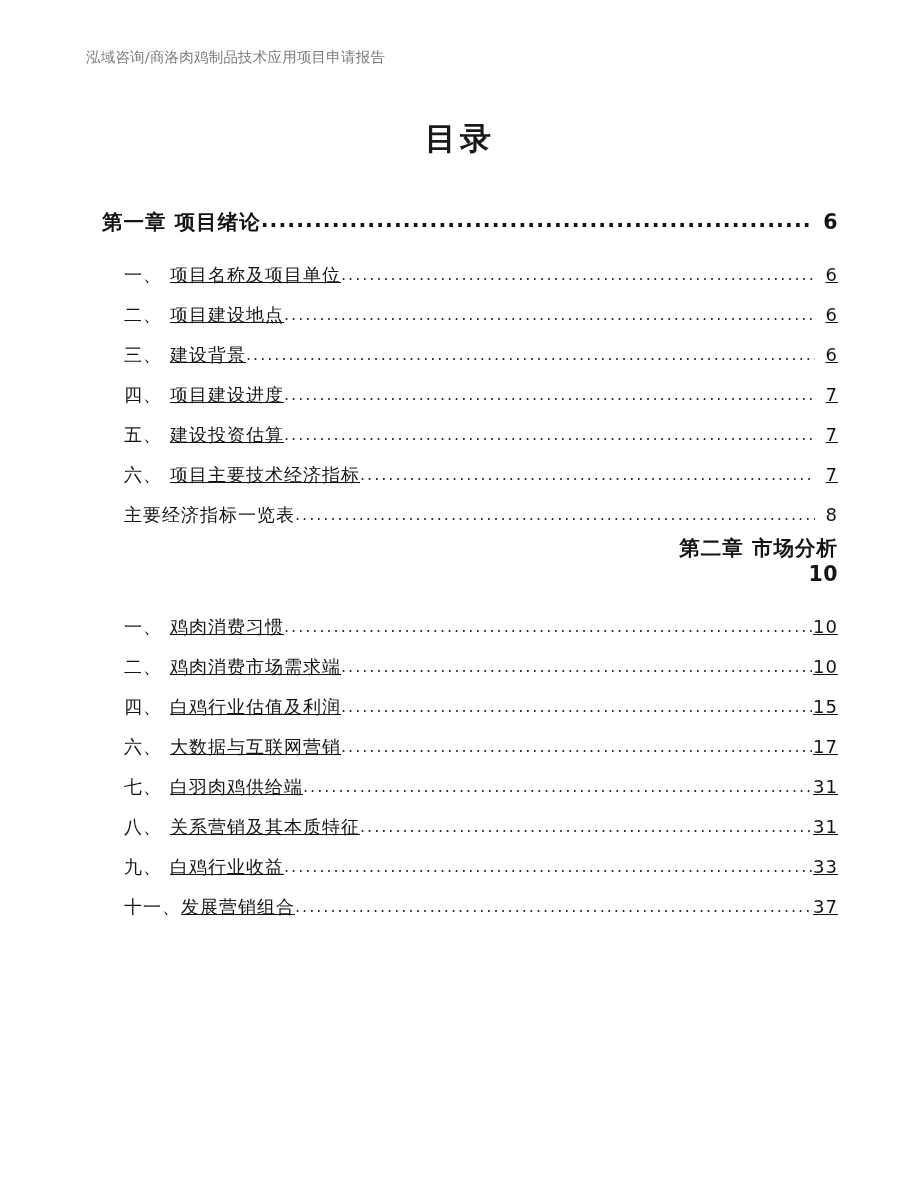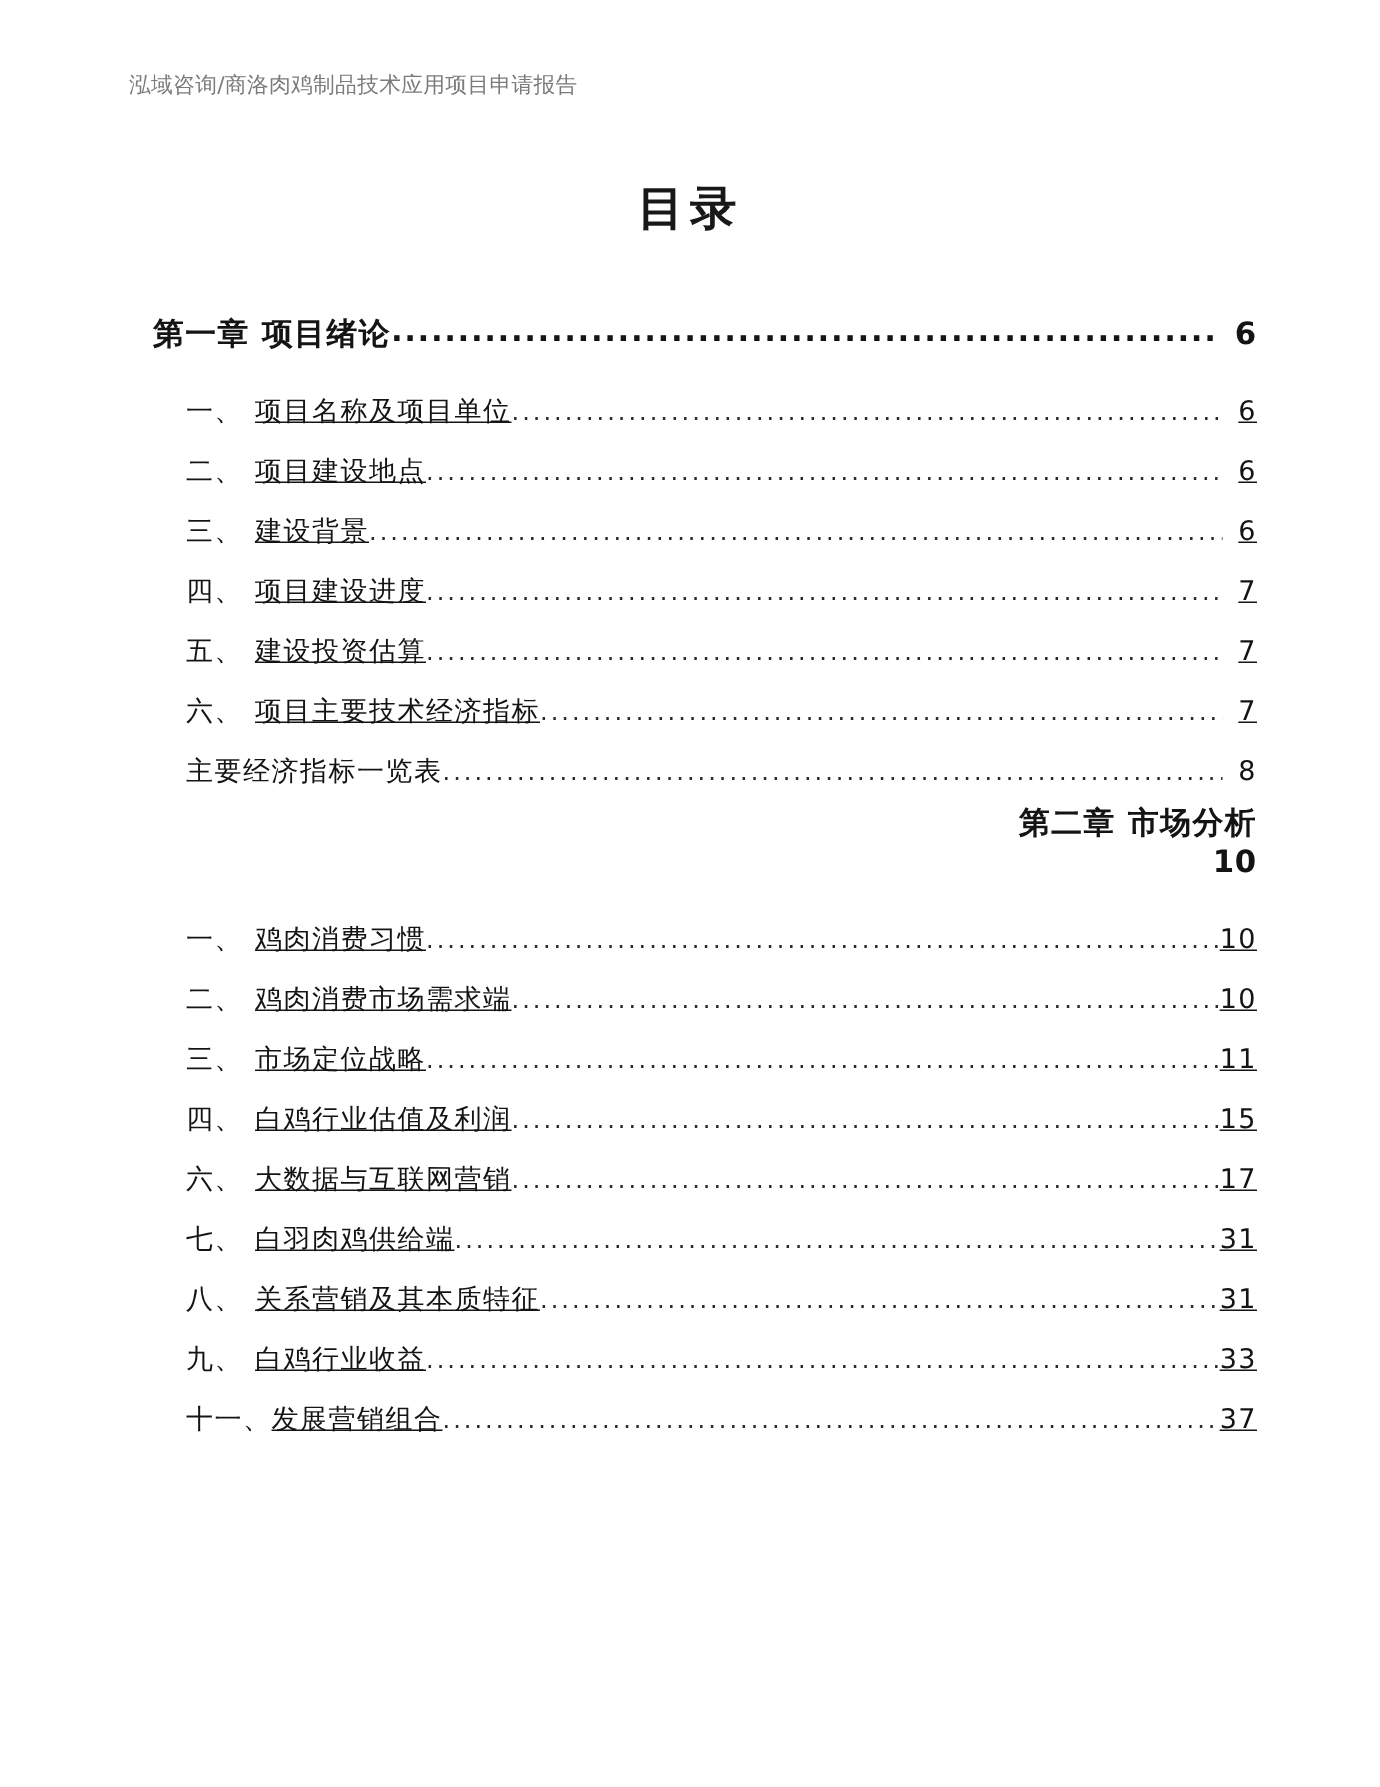--- a/index.html
+++ b/index.html
@@ -214,25 +214,20 @@
         <span class="label"><span class="num">一、</span><span class="text">鸡肉消费习惯</span></span>
         <span class="leader"></span>
         <span class="pageno">10</span>
       </div>
       <div class="toc-row level-section">
         <span class="label"><span class="num">二、</span><span class="text">鸡肉消费市场需求端</span></span>
         <span class="leader"></span>
         <span class="pageno">10</span>
       </div>
       <div class="toc-row level-section">
-        <span class="label"><span class="num">三、</span><span class="text">市场定位战略</span></span>
-        <span class="leader"></span>
-        <span class="pageno">11</span>
-      </div>
-      <div class="toc-row level-section">
         <span class="label"><span class="num">四、</span><span class="text">白鸡行业估值及利润</span></span>
         <span class="leader"></span>
         <span class="pageno">15</span>
       </div>
       <div class="toc-row level-section">
         <span class="label"><span class="num">六、</span><span class="text">大数据与互联网营销</span></span>
         <span class="leader"></span>
         <span class="pageno">17</span>
       </div>
       <div class="toc-row level-section">

